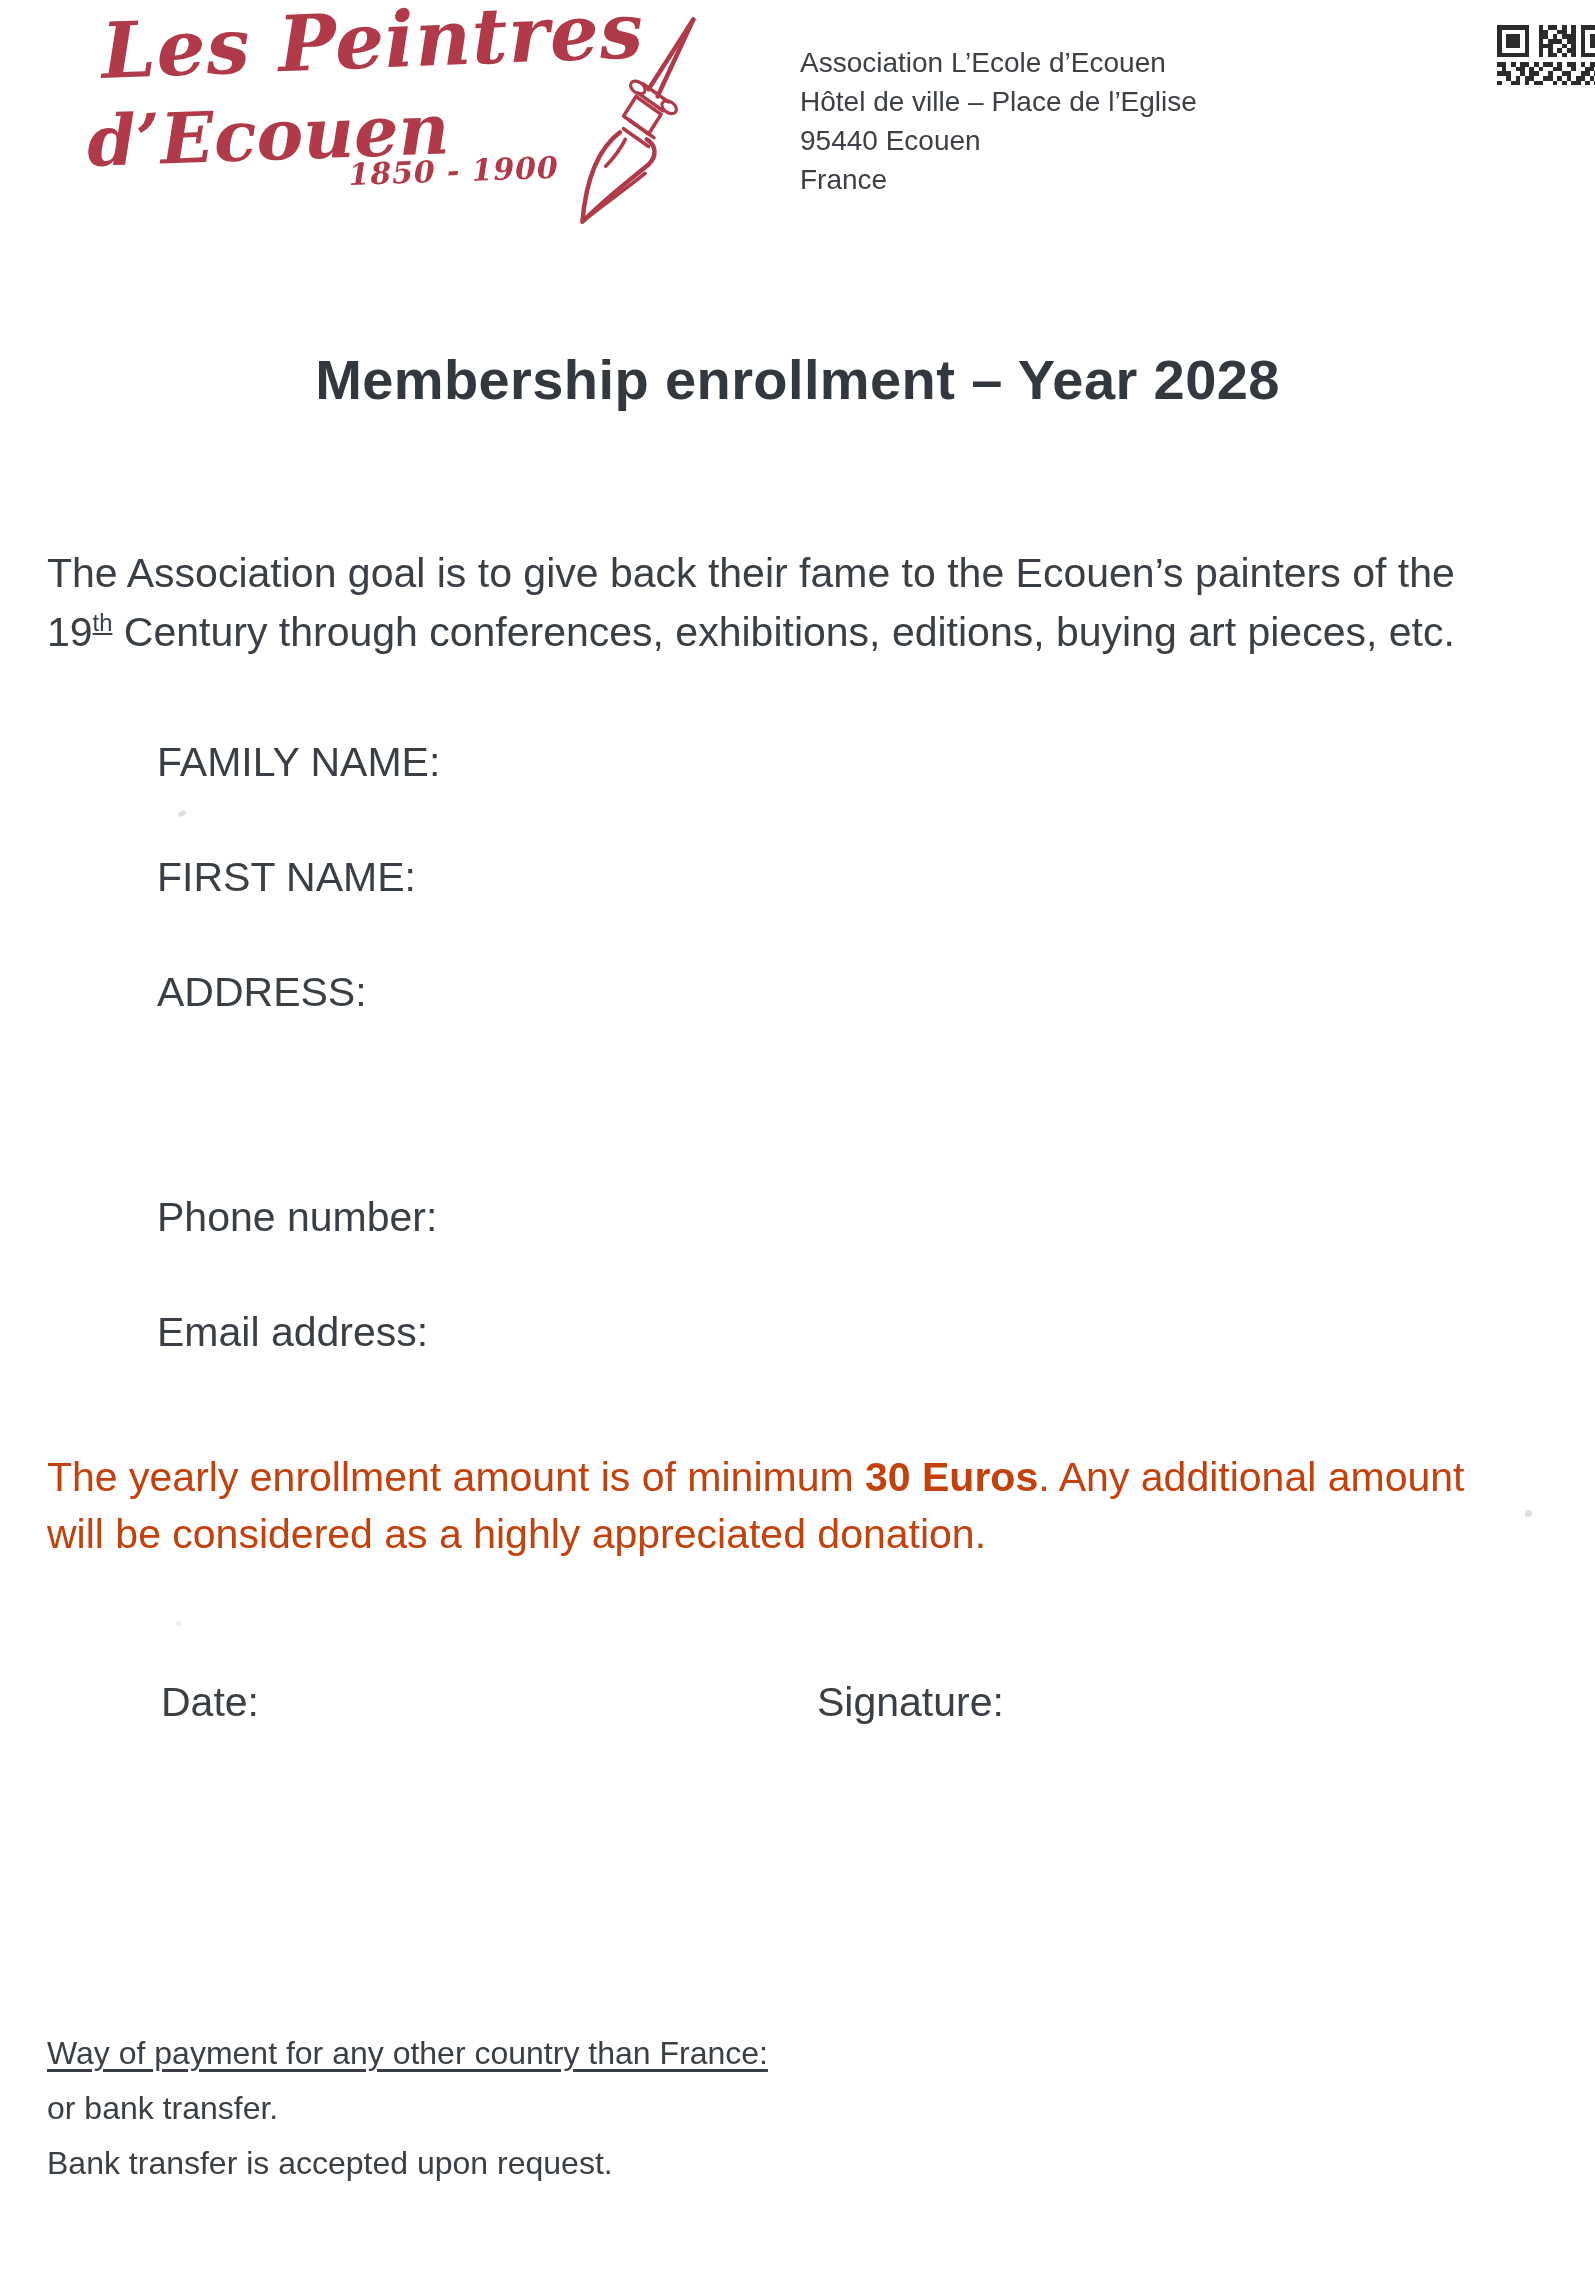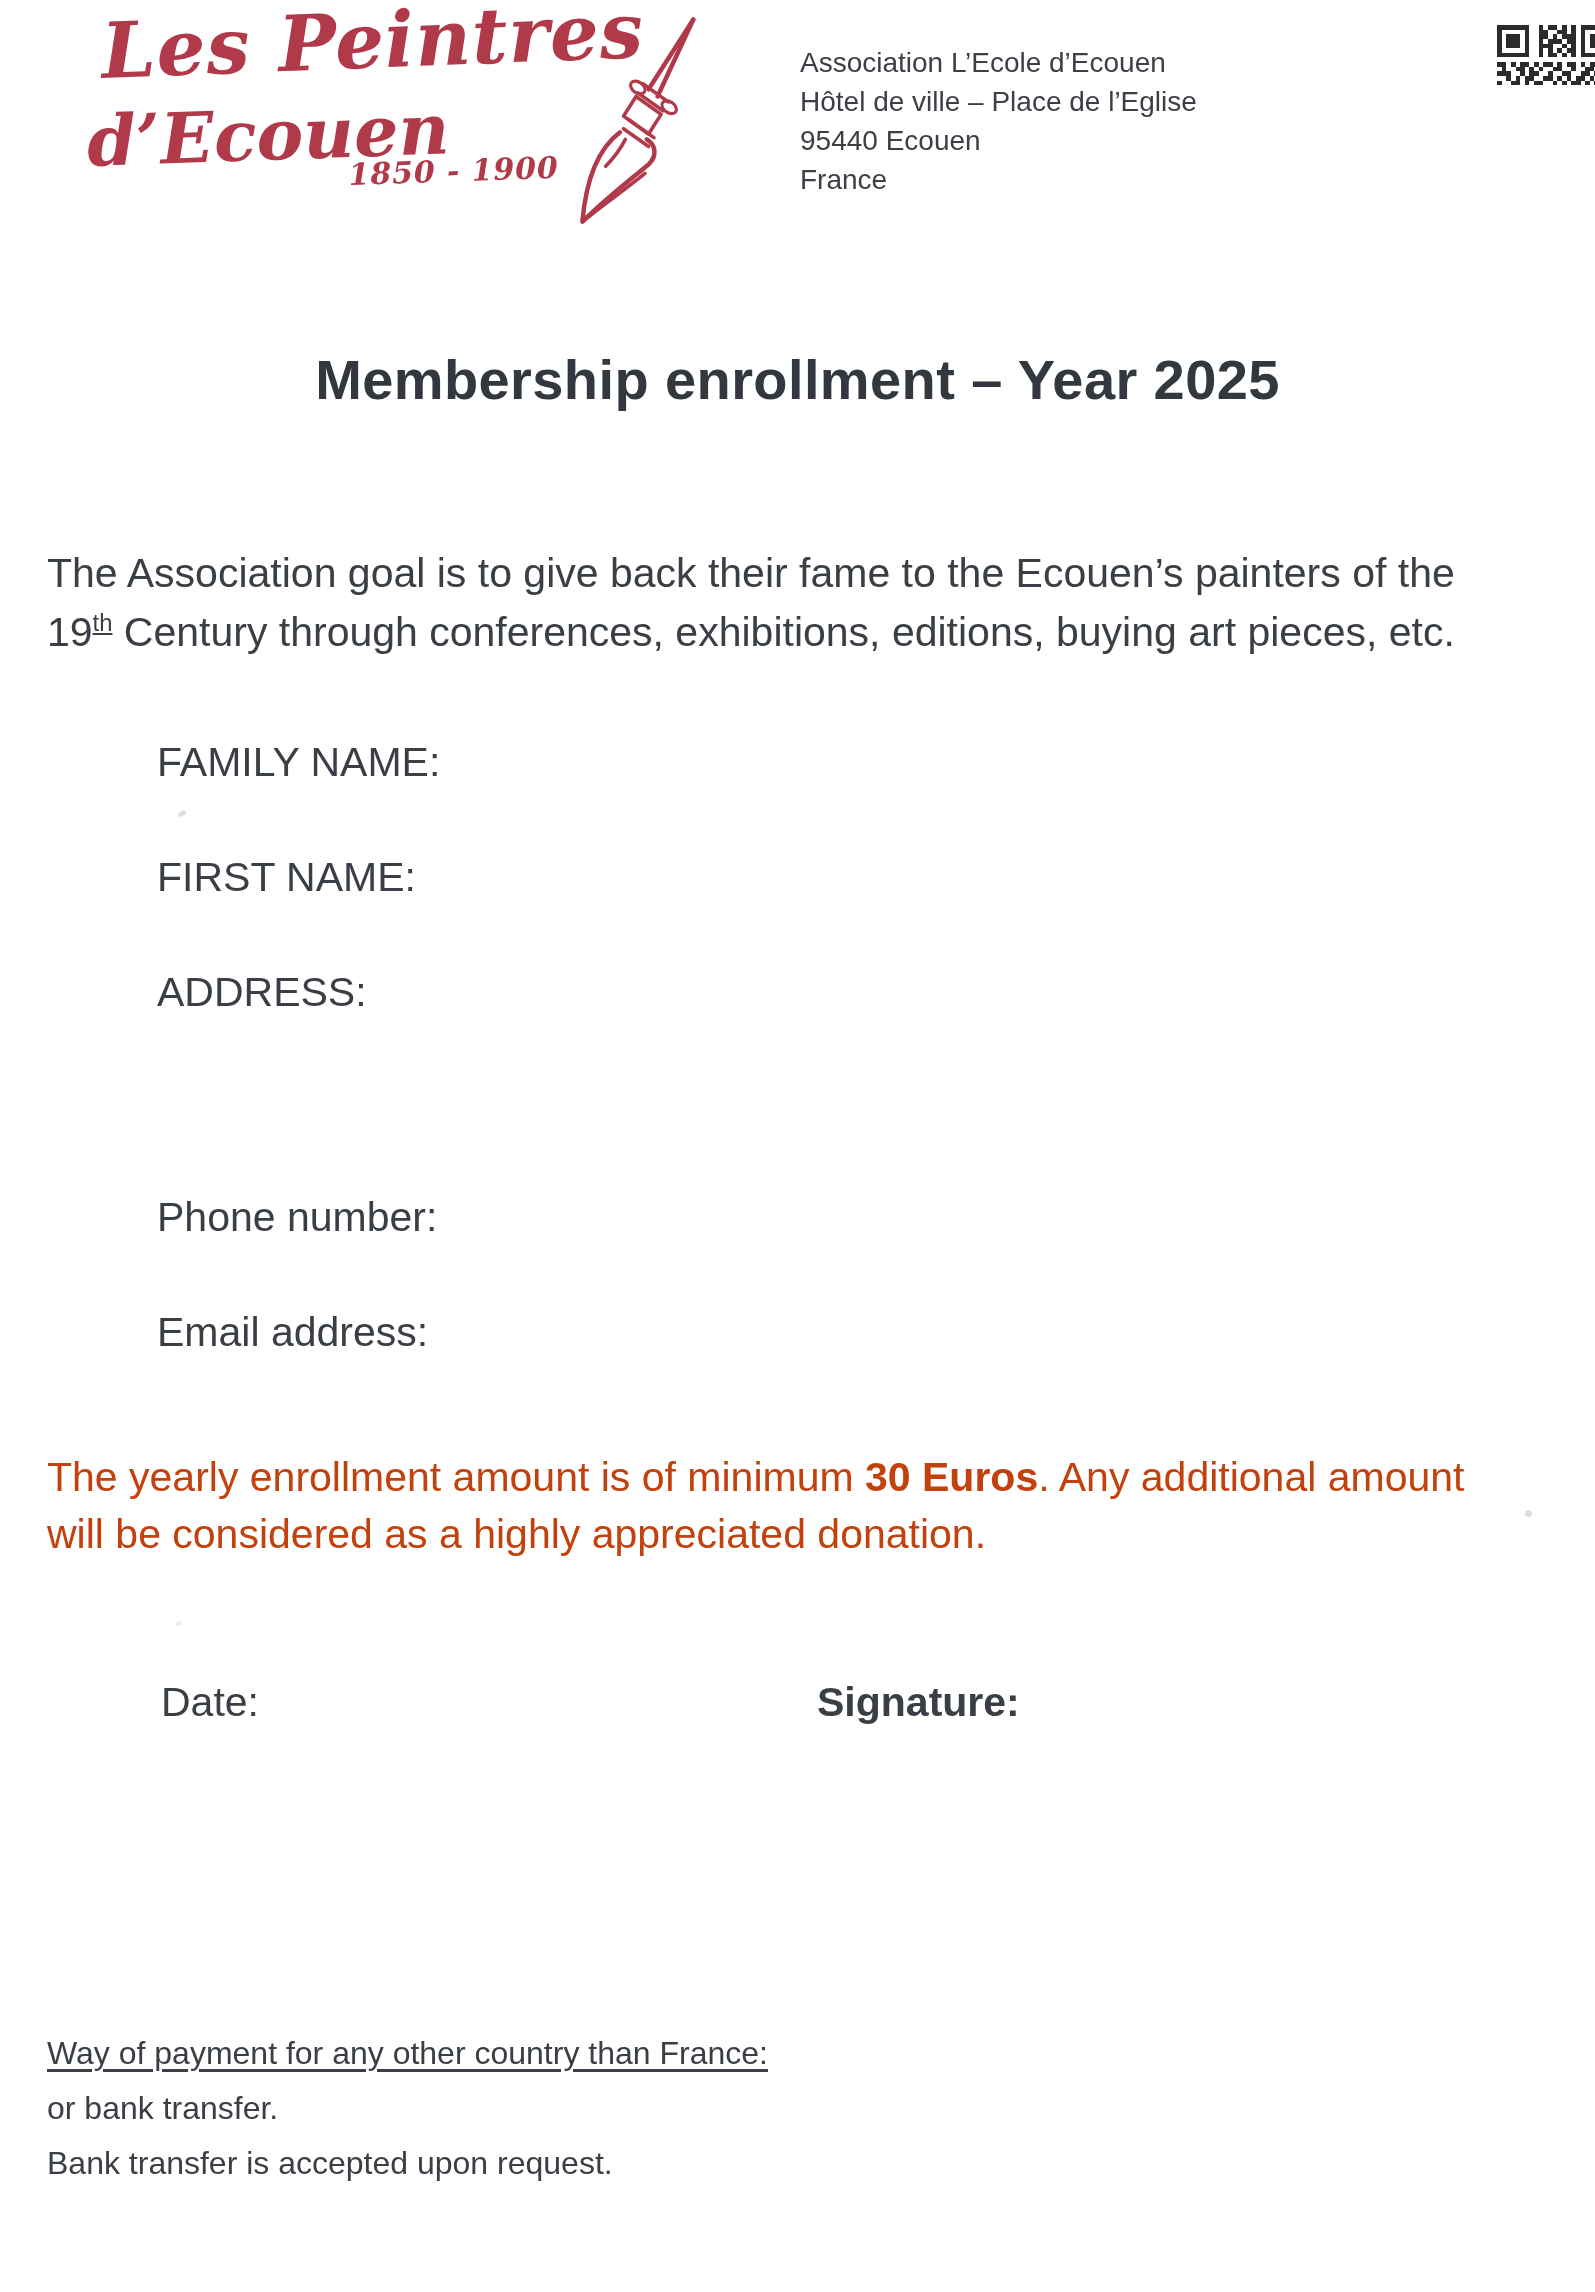--- a/index.html
+++ b/index.html
@@ -175,21 +175,20 @@
     line-height: 1;
     white-space: nowrap;
   }
   .sign-signature {
     position: absolute;
     left: 817px;
     top: 0;
     font-size: 41px;
     line-height: 1;
     white-space: nowrap;
-    font-weight: bold;
   }
 
   
   .payment {
     position: absolute;
     left: 47px;
     top: 2026px;
     width: 1522px;
     font-size: 32px;
     line-height: 55px;
@@ -338,21 +337,21 @@
         <rect x="12" y="12" width="1" height="1"></rect>
           <rect x="14" y="12" width="1" height="1"></rect>
         <rect x="16" y="12" width="2" height="1"></rect>
           <rect x="19" y="12" width="1" height="1"></rect>
         <rect x="21" y="12" width="2" height="1"></rect>
       </g>
     </svg>
   </div>
 </div>
 
-<h1 class="doc-title">Membership enrollment – Year 2025</h1>
+<h1 class="doc-title">Membership enrollment – Year 2028</h1>
 
 <p class="intro-para"><span>The Association goal is to give back their fame to the Ecouen’s painters of the 19</span><sup>th</sup><span> Century through conferences, exhibitions, editions, buying art pieces, etc.</span></p>
 
 <div class="field-label field-family">FAMILY NAME:</div>
 <div class="field-label field-first">FIRST NAME:</div>
 <div class="field-label field-addr">ADDRESS:</div>
 <div class="field-label field-phone">Phone number:</div>
 <div class="field-label field-email">Email address:</div>
 
 <p class="fee-para"><span>The yearly enrollment amount is of minimum </span><b>30 Euros</b><span>. Any additional amount will be considered as a highly appreciated donation.</span></p>

